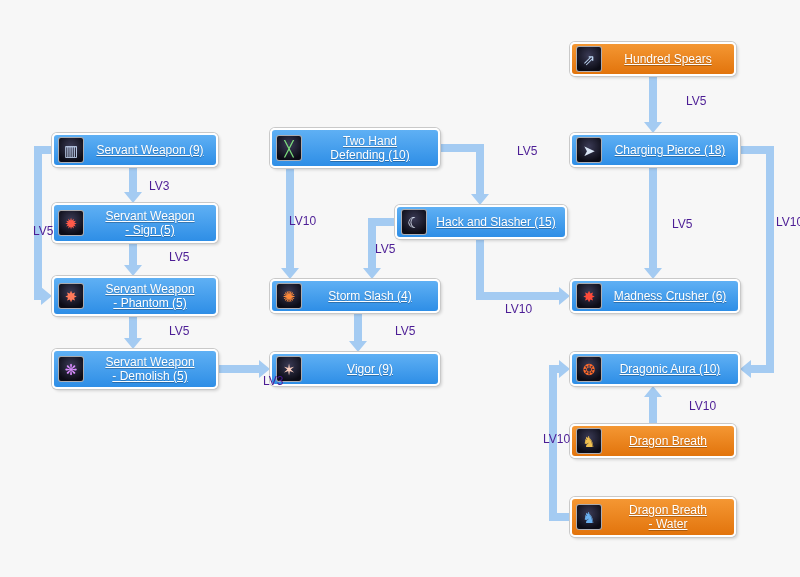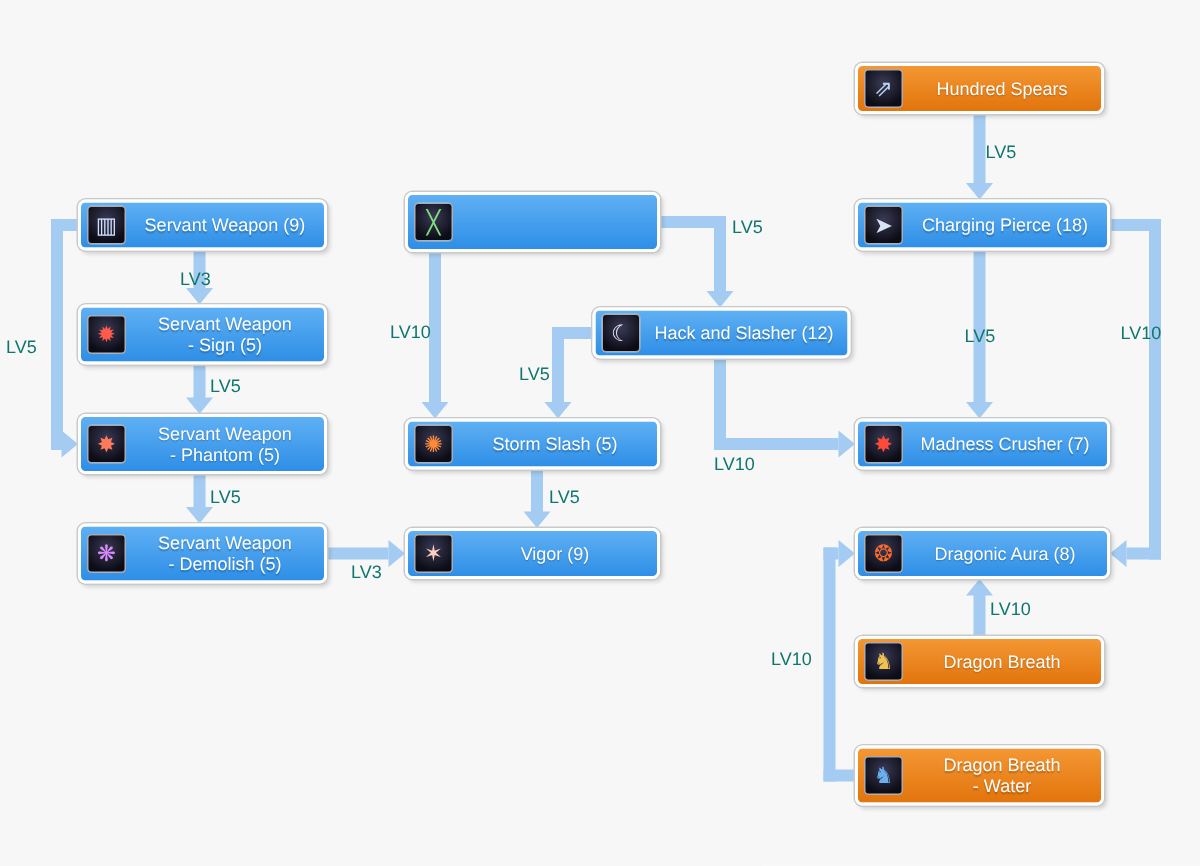--- a/index.html
+++ b/index.html
@@ -22,32 +22,33 @@
     width:26px; height:26px; flex:0 0 26px; margin-right:4px;
     border:1px solid rgba(255,255,255,.65); border-radius:3px;
     background:radial-gradient(circle at 50% 35%, #3a3a55 0%, #0c0c16 78%);
     display:flex; align-items:center; justify-content:center;
     font-size:15px; line-height:1; box-sizing:border-box;
   }
   .node .label {
     flex:1; text-align:center; color:#ffffff;
     font-size:12px; line-height:14px; white-space:pre-line;
     text-shadow:0 1px 1px rgba(0,0,0,.25);
+    text-decoration:underline;
   }
   
   .seg { position:absolute; background:#a4cbf2; }
   .ah  { position:absolute; width:0; height:0; }
   .ah-down  { border-left:9px solid transparent; border-right:9px solid transparent; border-top:11px solid #a4cbf2; }
   .ah-up    { border-left:9px solid transparent; border-right:9px solid transparent; border-bottom:11px solid #a4cbf2; }
   .ah-right { border-top:9px solid transparent; border-bottom:9px solid transparent; border-left:11px solid #a4cbf2; }
   .ah-left  { border-top:9px solid transparent; border-bottom:9px solid transparent; border-right:11px solid #a4cbf2; }
   
   .lv {
     position:absolute; z-index:5;
-    font-size:12px; color:#0f766e; line-height:13px;
+    font-size:12px; color:#4c1d95; line-height:13px;padding-left:29px;
   }
 </style>
 </head>
 <body>
 
 <div id="stage">
 
   <div>
     <div class="seg" style="left:129px;top:167px;width:8px;height:26px;"></div>
     <div class="ah ah-down" style="left:124px;top:192px;"></div>
@@ -148,48 +149,50 @@
     <span class="label">Servant Weapon
 - Phantom (5)</span>
   </div>
   <div class="node node-blue" style="left:52px;top:349px;width:166px;height:40px;">
     <span class="icon" style="color: rgb(217, 140, 255);">❋</span>
     <span class="label">Servant Weapon
 - Demolish (5)</span>
   </div>
   <div class="node node-blue" style="left:270px;top:128px;width:170px;height:40px;">
     <span class="icon" style="color: rgb(126, 224, 126);">╳</span>
+    <span class="label">Two Hand
+Defending (10)</span>
   </div>
   <div class="node node-blue" style="left:395px;top:205px;width:172px;height:34px;">
     <span class="icon" style="color: rgb(232, 240, 255);">☾</span>
-    <span class="label">Hack and Slasher (12)</span>
+    <span class="label">Hack and Slasher (15)</span>
   </div>
   <div class="node node-blue" style="left:270px;top:279px;width:170px;height:34px;">
     <span class="icon" style="color: rgb(255, 138, 58);">✺</span>
-    <span class="label">Storm Slash (5)</span>
+    <span class="label">Storm Slash (4)</span>
   </div>
   <div class="node node-blue" style="left:270px;top:352px;width:170px;height:34px;">
     <span class="icon" style="color: rgb(255, 208, 192);">✶</span>
     <span class="label">Vigor (9)</span>
   </div>
   <div class="node node-orange" style="left:570px;top:42px;width:166px;height:34px;">
     <span class="icon" style="color: rgb(188, 212, 240);">⇗</span>
     <span class="label">Hundred Spears</span>
   </div>
   <div class="node node-blue" style="left:570px;top:133px;width:170px;height:34px;">
     <span class="icon" style="color: rgb(216, 228, 244);">➤</span>
     <span class="label">Charging Pierce (18)</span>
   </div>
   <div class="node node-blue" style="left:570px;top:279px;width:170px;height:34px;">
     <span class="icon" style="color: rgb(255, 74, 58);">✸</span>
-    <span class="label">Madness Crusher (7)</span>
+    <span class="label">Madness Crusher (6)</span>
   </div>
   <div class="node node-blue" style="left:570px;top:352px;width:170px;height:34px;">
     <span class="icon" style="color: rgb(255, 106, 42);">❂</span>
-    <span class="label">Dragonic Aura (8)</span>
+    <span class="label">Dragonic Aura (10)</span>
   </div>
   <div class="node node-orange" style="left:570px;top:424px;width:166px;height:34px;">
     <span class="icon" style="color: rgb(240, 192, 80);">♞</span>
     <span class="label">Dragon Breath</span>
   </div>
   <div class="node node-orange" style="left:570px;top:497px;width:166px;height:40px;">
     <span class="icon" style="color: rgb(106, 176, 240);">♞</span>
     <span class="label">Dragon Breath
 - Water</span>
   </div>

